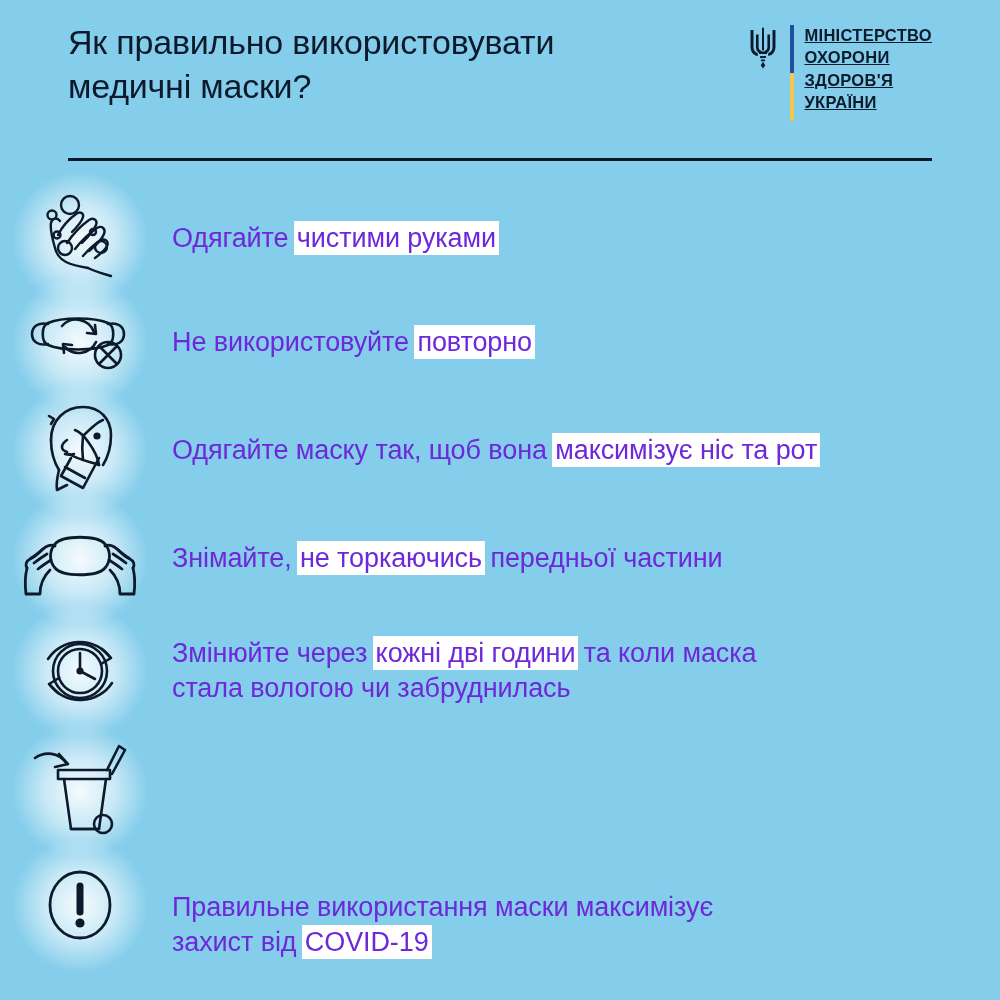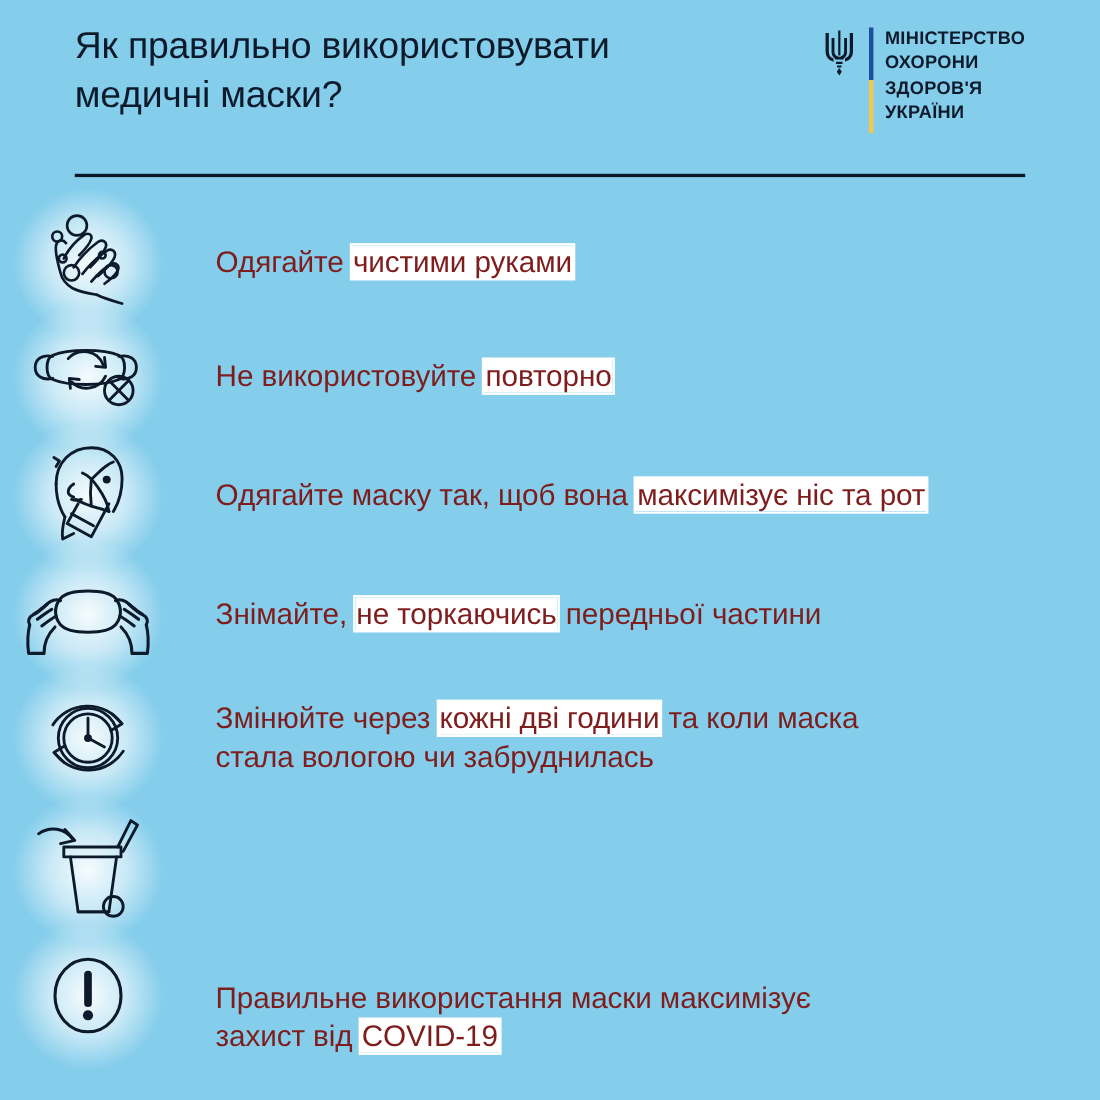--- a/index.html
+++ b/index.html
@@ -22,21 +22,21 @@
     width:640px;
     font-size:34px;
     font-weight:400;
     line-height:1.30;
     letter-spacing:-0.2px;
     color:#0c1a2b;
     white-space:pre-line;
   }
   .logo{
     position:absolute;right:0;top:4px;
-    display:flex;align-items:flex-start;gap:10px;
+    display:flex;align-items:flex-start;gap:10px;text-decoration:underline;
   }
   .tryzub{width:34px;height:46px;display:block;flex:none;}
   .logo-bar{
     width:4px;height:96px;flex:none;margin-top:1px;
     background:linear-gradient(to bottom,#1c4f9c 0%,#1c4f9c 50%,#f2c84b 50%,#f2c84b 100%);
   }
   .logo-text{
     font-size:16.5px;
     font-weight:700;
     line-height:1.36;
@@ -75,24 +75,23 @@
   }
   .icon-svg{position:relative;z-index:2;display:block;}
   .text-cell{
     flex:1;
     padding-left:12px;
     padding-right:30px;
   }
   .line{
     font-size:27px;
     line-height:1.30;
-    color:#7f1d1d;
+    color:#6d28d9;
     letter-spacing:-0.1px;
     white-space:nowrap;
-    margin-left:24px;
   }
   .hl{
     background:#ffffff;
     box-shadow:0 0 0 2px #ffffff;
     padding:0 1px;
   }
 </style>
 </head>
 <body>
 

